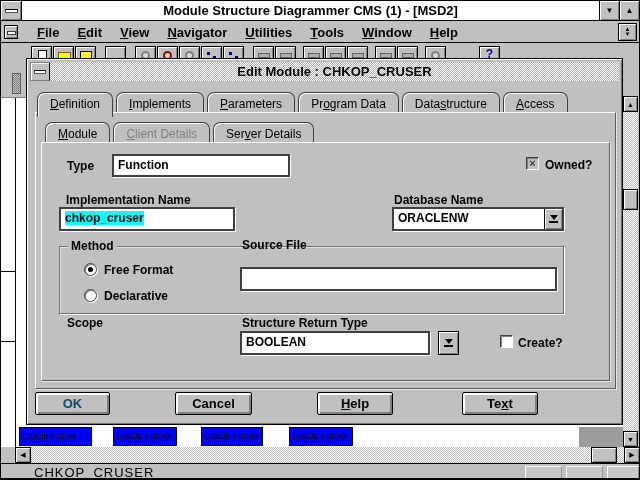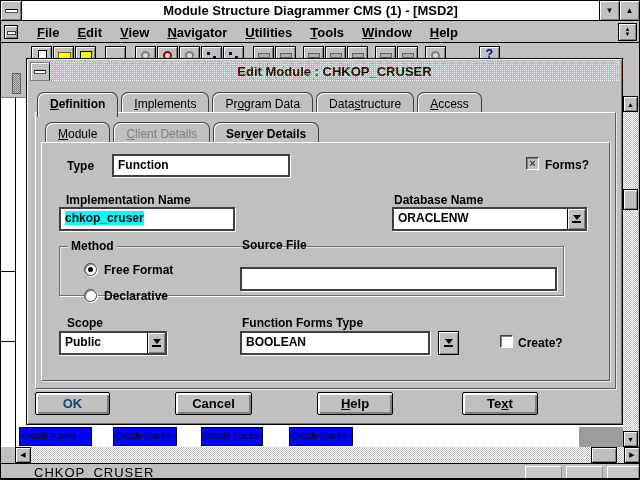--- a/index.html
+++ b/index.html
@@ -115,21 +115,21 @@
   .dlg-titlebar { position:absolute; left:3px; top:3px; right:3px; height:19px; display:flex; }
   .dlg-sysbox { width:20px; background:#c0c0c0; border:1px solid #808080; border-right:1px solid #000;
                 box-shadow: inset 1px 1px 0 #fff; display:flex; align-items:center; justify-content:center; }
   .dlg-minus { width:12px; height:4px; background:#fff; border:1px solid #505050; border-top-color:#000; }
   .dlg-title { flex:1; text-align:center; font-weight:bold; font-size:13px; line-height:19px; color:#000; }
 
   .tabs1 { position:absolute; left:10px; top:31px; height:24px; display:flex; align-items:flex-end; }
   .tab { position:relative; margin-right:3px; height:22px; padding:4px 12px 0; font-size:12px;
          background:#c0c0c0; border:1px solid #404040; border-bottom:none; border-radius:7px 7px 0 0;
          box-shadow: inset 1px 1px 0 #fff; z-index:1; white-space:nowrap; cursor:default; }
-  .tab.active { font-weight:bold; height:25px; margin-bottom:-3px; z-index:3;
+  .tab.active { font-weight:normal; height:25px; margin-bottom:-3px; z-index:3;
                 background:#c0c0c0; box-shadow: inset 1px 1px 0 #fff; }
   .tab.disabled { color:#808080; }
 
   .page1 { position:absolute; left:8px; top:53px; width:581px; height:277px; z-index:2;padding-left:31px; }
   .tabs2 { position:absolute; left:9px; top:7px; height:24px; display:flex; align-items:flex-end; z-index:1; }
   .page2 { position:absolute; left:5px; top:29px; width:569px; height:239px; z-index:2; }
   .tabs2 .tab.active { z-index:3; }
 
   .lbl { position:absolute; font-weight:bold; font-size:12px; color:#000; white-space:nowrap; }
   .fld { position:absolute; font-weight:bold; font-size:12px; line-height:18px; padding:0 4px; color:#000;
@@ -309,72 +309,66 @@
     <div class="dlg-titlebar">
       <div class="dlg-sysbox">
         <div class="dlg-minus"></div>
       </div>
       <div class="dlg-title checker-cyan">Edit Module : CHKOP_CRUSER</div>
     </div>
 
     <div class="tabs1">
       <div class="tab active"><u>D</u>efinition</div>
       <div class="tab"><u>I</u>mplements</div>
+      <div class="tab"><u>P</u>arameters</div>
       <div class="tab">Pr<u>o</u>gram Data</div>
       <div class="tab">Data<u>s</u>tructure</div>
       <div class="tab"><u>A</u>ccess</div>
     </div>
 
     <div class="page1 panel">
 
       <div class="tabs2">
         <div class="tab"><u>M</u>odule</div>
         <div class="tab disabled"><u>C</u>lient Details</div>
         <div class="tab active">Ser<u>v</u>er Details</div>
       </div>
 
       <div class="page2 panel">
 
         <div class="lbl" style="left:25px;top:16px">Type</div>
         <div class="fld sunken-fld" style="left:70px;top:11px;width:178px;height:23px">Function</div>
         <div class="checkbox disabled" style="left:484px;top:14px">×</div>
-        <div class="lbl" style="left:503px;top:15px">Forms?</div>
+        <div class="lbl" style="left:503px;top:15px">Owned?</div>
 
         <div class="lbl" style="left:24px;top:50px">Implementation Name</div>
         <div class="fld sunken-fld" style="left:17px;top:64px;width:176px;height:24px;line-height:19px">
           <span class="sel-text">chkop_cruser</span>
         </div>
         <div class="lbl" style="left:352px;top:50px">Database Name</div>
-        <div class="combo" style="left:350px;top:64px;width:195px;height:24px">
+        <div class="combo" style="left:350px;top:64px;width:172px;height:24px">
           <div class="combo-text">ORACLENW</div>
           <div class="cmb-btn">
             <div class="cmb-tri"></div>
             <div class="cmb-bar"></div>
           </div>
         </div>
 
-        <div class="group" style="left:17px;top:103px;width:505px;height:50px">
+        <div class="group" style="left:17px;top:103px;width:505px;height:68px">
           <div class="legend">Method</div>
         </div>
         <div class="radio sel" style="left:42px;top:120px"></div>
         <div class="lbl" style="left:62px;top:120px">Free Format</div>
         <div class="radio" style="left:42px;top:146px"></div>
         <div class="lbl" style="left:62px;top:146px">Declarative</div>
         <div class="lbl" style="left:200px;top:95px">Source File</div>
         <div class="fld sunken-fld" style="left:198px;top:124px;width:317px;height:24px"></div>
 
         <div class="lbl" style="left:25px;top:173px">Scope</div>
-        <div class="combo" style="left:17px;top:188px;width:108px;height:24px">
-          <div class="combo-text">Public</div>
-          <div class="cmb-btn">
-            <div class="cmb-tri"></div>
-            <div class="cmb-bar"></div>
-          </div>
-        </div>
-        <div class="lbl" style="left:200px;top:173px">Function Forms Type</div>
+        <div class="lbl" style="left:200px;top:173px">Structure Return Type</div>
         <div class="fld sunken-fld" style="left:198px;top:188px;width:190px;height:24px;line-height:19px">BOOLEAN</div>
         <div class="drop-btn raised" style="left:396px;top:188px;height:24px">
           <div class="cmb-tri"></div>
           <div class="cmb-bar"></div>
         </div>
         <div class="checkbox" style="left:458px;top:192px"></div>
         <div class="lbl" style="left:476px;top:193px">Create?</div>
 
       </div>
     </div>

